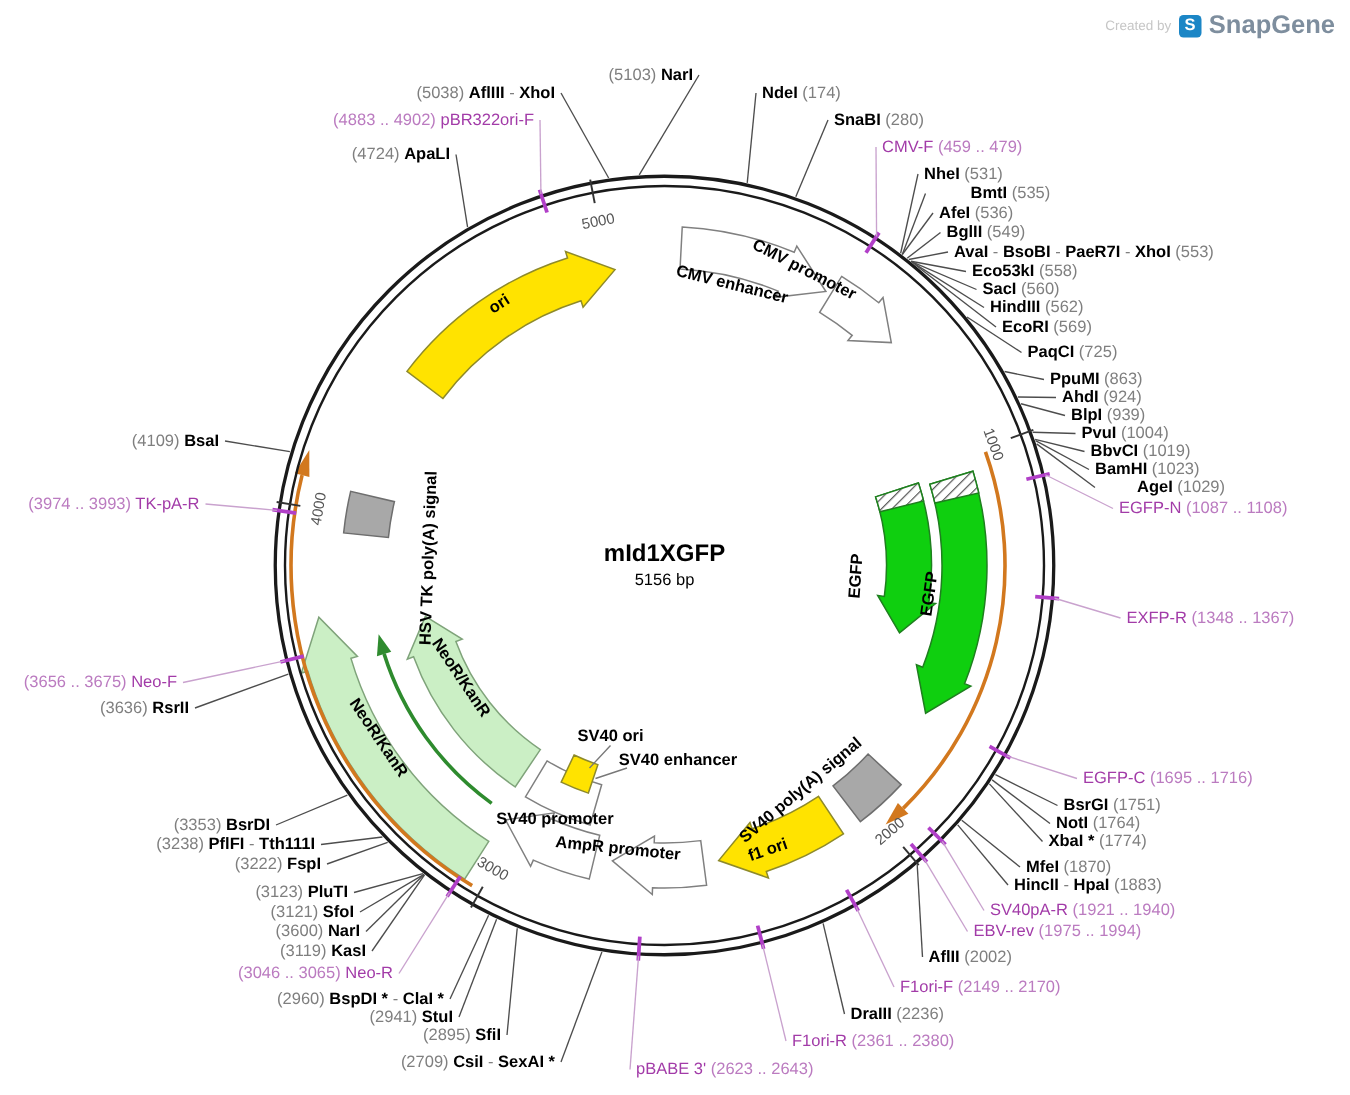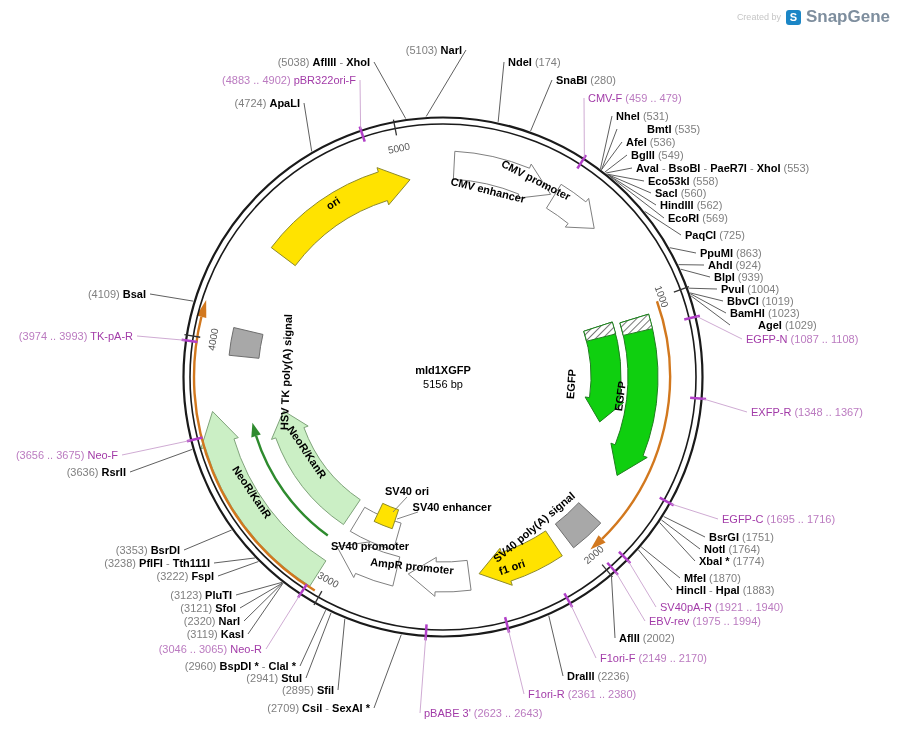--- a/index.html
+++ b/index.html
@@ -8,21 +8,21 @@
   #map-svg{position:absolute;left:0;top:0;}
   #labels{position:absolute;left:0;top:0;width:900px;height:730px;pointer-events:none;}
   .site-label{position:absolute;font-size:11px;line-height:13px;white-space:nowrap;color:#000;}
   .site-label.left{transform:translateX(-100%);}
   .nm{font-weight:bold;color:#000;}
   .ps,.sep{color:#7f7f7f;font-weight:normal;}
   .pnm{color:#a23ba8;font-weight:normal;}
   .pps{color:#bb7bc0;font-weight:normal;}
   .feature-label{position:absolute;font-size:11px;font-weight:bold;color:#000;white-space:nowrap;}
   .center-title{position:absolute;left:443px;top:377px;transform:translate(-50%,-50%);text-align:center;}
-  .pname{font-size:11px;font-weight:bold;color:#000;}
+  .pname{font-size:16px;font-weight:bold;color:#000;}
   .psize{font-size:11px;color:#000;margin-top:2px;}
   .wm{position:absolute;top:7px;right:10px;display:flex;align-items:center;gap:5px;}
   .wm .cb{font-size:9px;color:#c6c6c6;}
   .wm .logo{width:15px;height:15px;border-radius:3px;background:#1b86c6;color:#fff;font-size:11px;
             font-weight:bold;display:flex;align-items:center;justify-content:center;line-height:15px;}
   .wm .brand{font-size:17px;color:#7e8e9e;font-weight:bold;}
 </style>
 </head>
 <body>
 
@@ -204,21 +204,21 @@
       <div class="site-label right" style="left: 600px; top: 652px;"><span class="pnm">F1ori-F</span><span class="pps"> (2149 .. 2170)</span></div>
       <div class="site-label right" style="left: 567px; top: 670px;"><span class="nm">DraIII</span><span class="ps"> (2236)</span></div>
       <div class="site-label right" style="left: 528px; top: 688px;"><span class="pnm">F1ori-R</span><span class="pps"> (2361 .. 2380)</span></div>
       <div class="site-label right" style="left: 424px; top: 707px;"><span class="pnm">pBABE 3'</span><span class="pps"> (2623 .. 2643)</span></div>
       <div class="site-label left" style="left: 370px; top: 702px;"><span class="ps">(2709) </span><span class="nm">CsiI</span><span class="sep"> - </span><span class="nm">SexAI *</span></div>
       <div class="site-label left" style="left: 334px; top: 684px;"><span class="ps">(2895) </span><span class="nm">SfiI</span></div>
       <div class="site-label left" style="left: 302px; top: 672px;"><span class="ps">(2941) </span><span class="nm">StuI</span></div>
       <div class="site-label left" style="left: 296px; top: 660px;"><span class="ps">(2960) </span><span class="nm">BspDI *</span><span class="sep"> - </span><span class="nm">ClaI *</span></div>
       <div class="site-label left" style="left: 262px; top: 643px;"><span class="pps">(3046 .. 3065) </span><span class="pnm">Neo-R</span></div>
       <div class="site-label left" style="left: 244px; top: 628px;"><span class="ps">(3119) </span><span class="nm">KasI</span></div>
-      <div class="site-label left" style="left: 240px; top: 615px;"><span class="ps">(2320) </span><span class="nm">NarI</span></div>
+      <div class="site-label left" style="left: 240px; top: 615px;"><span class="ps">(3600) </span><span class="nm">NarI</span></div>
       <div class="site-label left" style="left: 236px; top: 602px;"><span class="ps">(3121) </span><span class="nm">SfoI</span></div>
       <div class="site-label left" style="left: 232px; top: 589px;"><span class="ps">(3123) </span><span class="nm">PluTI</span></div>
       <div class="site-label left" style="left: 214px; top: 570px;"><span class="ps">(3222) </span><span class="nm">FspI</span></div>
       <div class="site-label left" style="left: 210px; top: 557px;"><span class="ps">(3238) </span><span class="nm">PflFI</span><span class="sep"> - </span><span class="nm">Tth111I</span></div>
       <div class="site-label left" style="left: 180px; top: 544px;"><span class="ps">(3353) </span><span class="nm">BsrDI</span></div>
       <div class="site-label left" style="left: 126px; top: 466px;"><span class="ps">(3636) </span><span class="nm">RsrII</span></div>
       <div class="site-label left" style="left: 118px; top: 449px;"><span class="pps">(3656 .. 3675) </span><span class="pnm">Neo-F</span></div>
       <div class="site-label left" style="left: 133px; top: 330px;"><span class="pps">(3974 .. 3993) </span><span class="pnm">TK-pA-R</span></div>
       <div class="site-label left" style="left: 146px; top: 288px;"><span class="ps">(4109) </span><span class="nm">BsaI</span></div>
     </div>

